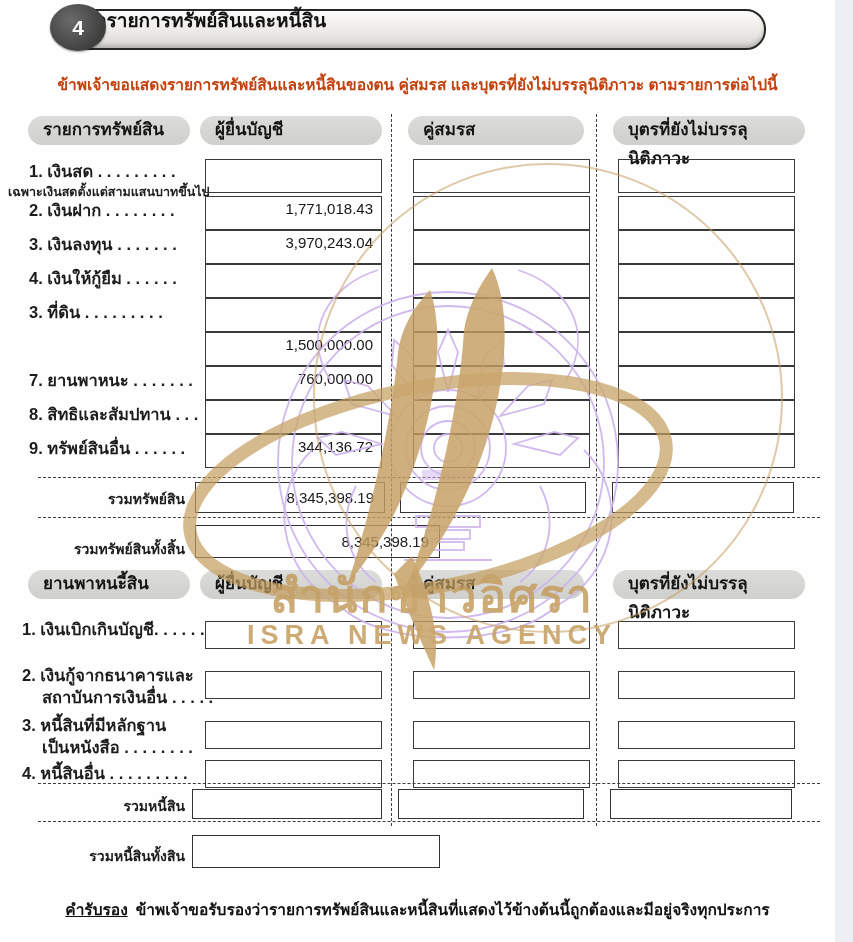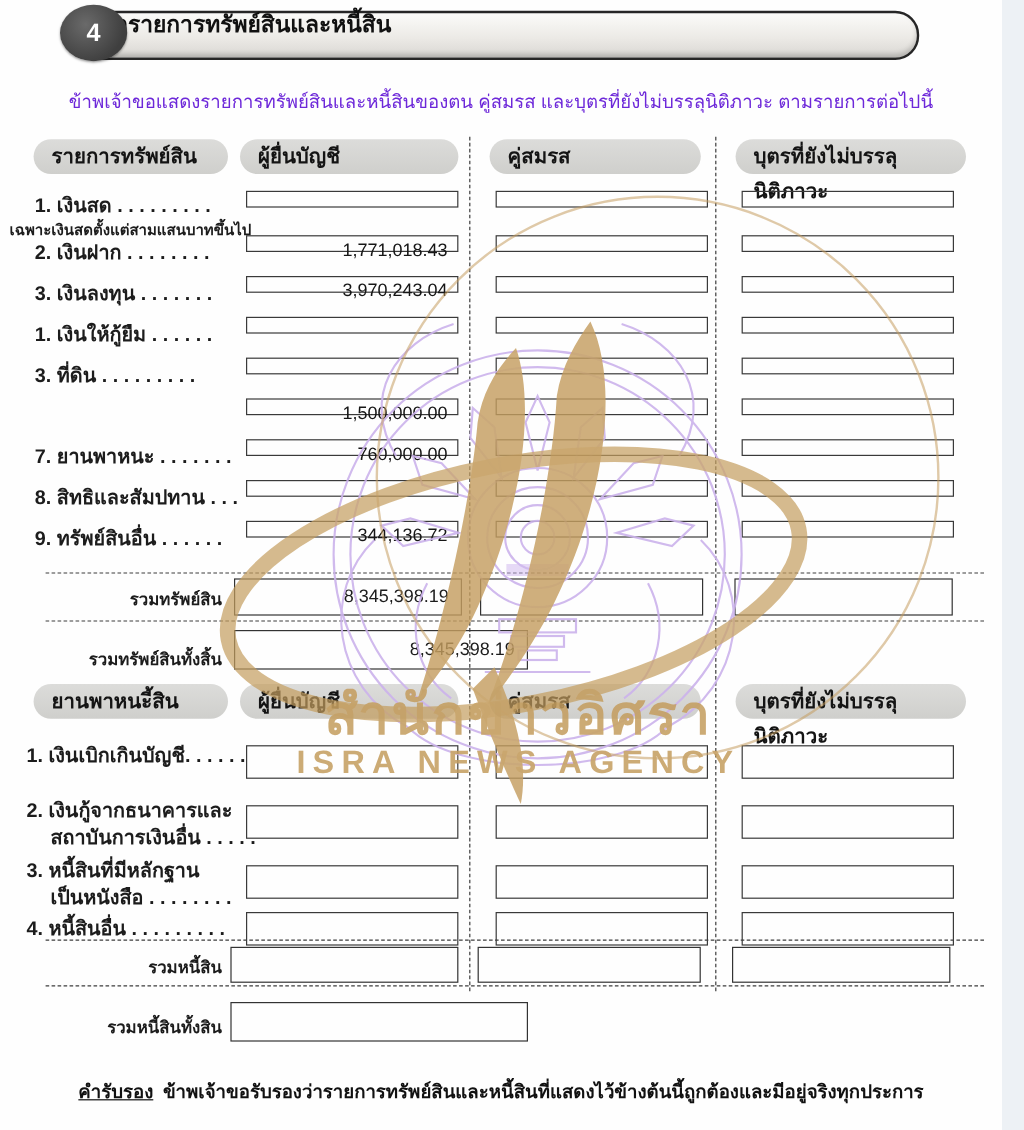--- a/index.html
+++ b/index.html
@@ -29,28 +29,28 @@
   .num-circle{
     position:absolute;left:50px;top:4px;width:56px;height:47px;
     background:radial-gradient(circle at 38% 35%,#6a6a6a,#3f3f3f 70%);
     border-radius:50%;
     color:#fff;font-size:21px;font-weight:bold;
     display:flex;align-items:center;justify-content:center;
     box-shadow:0 1px 2px rgba(0,0,0,.4);
   }
   .intro{
     position:absolute;left:0;top:72px;width:835px;
-    text-align:center;font-size:15.5px;font-weight:400;color:#6d28d9;
+    text-align:center;font-size:15.5px;font-weight:700;color:#c2410c;
   }
   
   .pill{
     position:absolute;height:29px;border-radius:15px;
     background:linear-gradient(180deg,#dcdcda,#cfcfcc);
     font-size:17px;font-weight:bold;color:#141414;
-    line-height:29px;padding-left:15px;box-sizing:border-box;
+    line-height:29px;padding-left:15px;box-sizing:border-box;font-family:Liberation Mono, monospace;
   }
   .pill-row-assets{top:116px}
   .pill-row-liab{top:570px}
   .pill-label{left:28px;width:162px;}
   .pill-filer{left:200px;width:182px;}
   .pill-spouse{left:408px;width:176px;}
   .pill-children{left:613px;width:192px;}
   
   .vdash{position:absolute;top:114px;height:712px;border-left:1.6px dashed #3c3c3c;}
   .vdash.v1{left:391px}.vdash.v2{left:596px}
@@ -58,21 +58,21 @@
   
   .rows{position:absolute;left:0;width:835px;}
   .rows-assets{top:155px}
   .rows-liab{top:612px}
   .frow{position:relative;}
   .rows-assets .frow{height:34px;}
   .rows-assets .frow:nth-of-type(1){height:39px;}
   .row-label{position:absolute;left:29px;top:3px;font-size:16.5px;font-weight:600;white-space:nowrap;}
   .row-note{position:absolute;left:8px;top:27px;font-size:12.5px;font-weight:700;white-space:nowrap;}
   .box{
-    position:absolute;height:14px;border:1.6px solid #3a3a3a;background:transparent;
+    position:absolute;height:34px;border:1.6px solid #3a3a3a;background:transparent;
     box-sizing:border-box;
   }
   .box .val{
     display:block;height:100%;line-height:24px;text-align:right;
     padding-right:8px;font-size:15px;color:#161616;
   }
   .rows-assets .box{top:2px;}
   .rows-assets .frow:nth-of-type(1) .box{top:4px;}
   .box-filer{left:205px;width:177px;}
   .box-spouse{left:413px;width:177px;}
@@ -189,21 +189,21 @@
         </div>
         <div class="box box-spouse">
           <span class="val"></span>
         </div>
         <div class="box box-children">
           <span class="val"></span>
         </div>
       </div>
 
       <div class="frow">
-        <span class="row-label">1. เงินให้กู้ยืม  . . . . . .</span>
+        <span class="row-label">4. เงินให้กู้ยืม  . . . . . .</span>
         <span class="row-note"></span>
         <div class="box box-filer">
           <span class="val"></span>
         </div>
         <div class="box box-spouse">
           <span class="val"></span>
         </div>
         <div class="box box-children">
           <span class="val"></span>
         </div>

